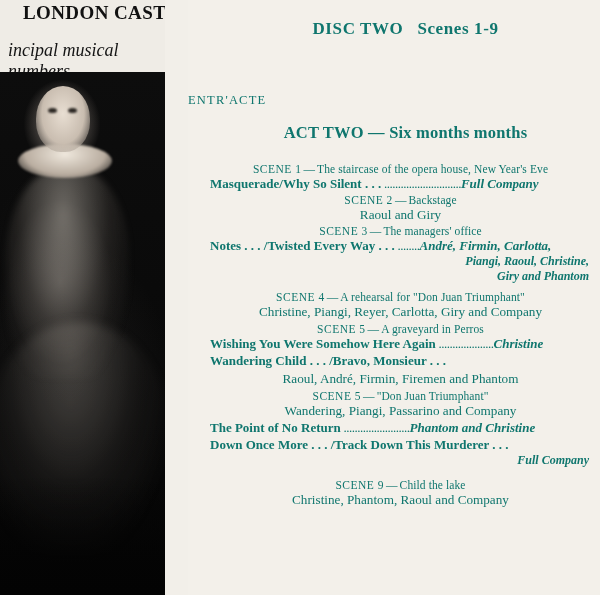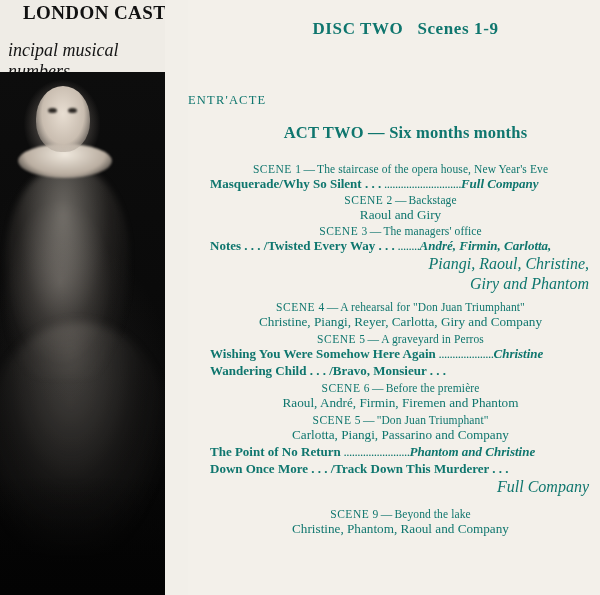--- a/index.html
+++ b/index.html
@@ -178,22 +178,22 @@
     letter-spacing: -0.5px;
   }
   .cast-line {
     font-size: 13.2px;
     text-align: center;
     margin: 1px 0 1px 0;
     line-height: 1.25;
   }
   .cast-right {
     font-style: italic;
-    font-weight: normal;
-    font-size: 16px;
+    font-weight: bold;
+    font-size: 12px;
     text-align: right;
     margin: 0;
     line-height: 1.25;
     padding-right: 2px;
   }
   .gap-sm { height: 5px; }
   .gap-xs { height: 2px; }
   .gap-md { height: 9px; }
 </style>
 </head>
@@ -262,40 +262,37 @@
       </div>
       <div class="song-line">
         <span>Wishing You Were Somehow Here Again</span><span class="leader"> ....................</span><span class="perf">Christine</span>
       </div>
       <div class="song-line">
         <span>Wandering Child . . . /Bravo, Monsieur . . .</span>
       </div>
 
       <div class="gap-xs"></div>
 
-      <div class="scene-line">
-        <span class="scene-no">SCENE 6</span><span class="dash">—</span><span>Before the première</span>
-      </div>
       <div class="cast-line">Raoul, André, Firmin, Firemen and Phantom</div>
 
       <div class="scene-line">
         <span class="scene-no">SCENE 5</span><span class="dash">—</span><span>"Don Juan Triumphant"</span>
       </div>
-      <div class="cast-line">Carlotta, Piangi, Passarino and Company</div>
+      <div class="cast-line">Wandering, Piangi, Passarino and Company</div>
       <div class="song-line">
         <span>The Point of No Return</span><span class="leader"> ........................</span><span class="perf">Phantom and Christine</span>
       </div>
 
       <div class="song-line">
         <span>Down Once More . . . /Track Down This Murderer . . .</span>
       </div>
       <div class="cast-right">Full Company</div>
 
       <div class="gap-md"></div>
 
       <div class="scene-line">
-        <span class="scene-no">SCENE 9</span><span class="dash">—</span><span>Beyond the lake</span>
+        <span class="scene-no">SCENE 9</span><span class="dash">—</span><span>Child the lake</span>
       </div>
       <div class="cast-line">Christine, Phantom, Raoul and Company</div>
 
     </div>
   </div>
 </div>
 
 </body></html>

